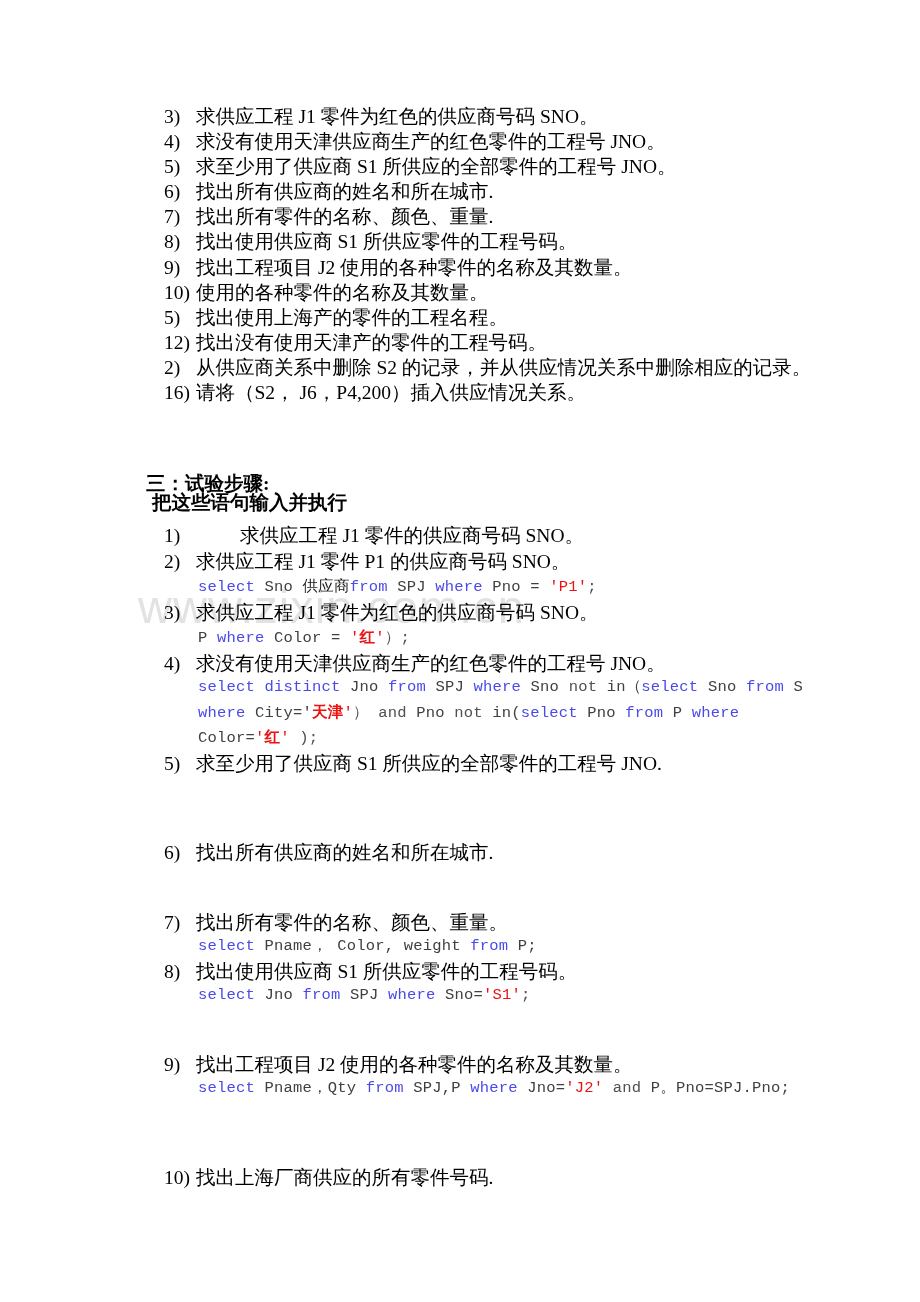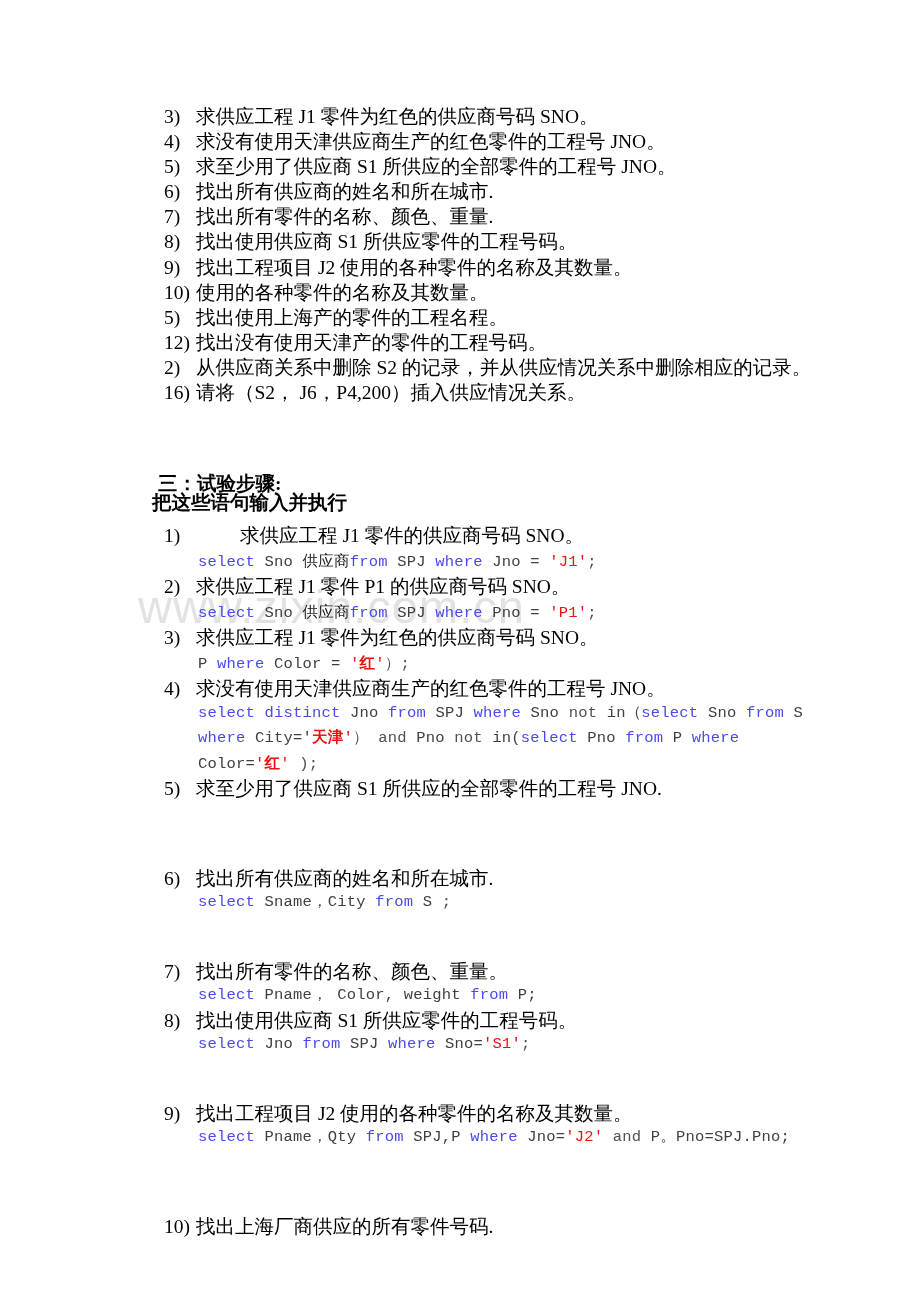--- a/index.html
+++ b/index.html
@@ -70,21 +70,20 @@
 
   
   .sec-head {
     position: absolute;
     left: 146px;
     top: 471px;
     font-size: 19.5px;
     font-weight: bold;
     line-height: 25px;
     white-space: nowrap;
-    margin-left: 12px;
   }
   .sub-head {
     position: absolute;
     left: 152px;
     top: 490px;
     font-size: 19.5px;
     font-weight: bold;
     line-height: 25px;
     white-space: nowrap;
   }
@@ -208,23 +207,20 @@
     <div class="sec-head">三：试验步骤:</div>
     <div class="sub-head">把这些语句输入并执行</div>
 
     <div class="steps">
 
       <div class="step">
         <div class="step-row">
           <span class="step-num">1)</span>
           <span class="step-text indented">求供应工程 J1 零件的供应商号码 SNO。</span>
         </div>
-        <div class="sql">
-            <div class="sql-line"><span class="kw">select</span><span class="id"> Sno </span><span class="cjk">供应商</span><span class="kw">from</span><span class="id"> SPJ </span><span class="kw">where</span><span class="id"> Jno = </span><span class="str">′J1′</span><span class="pun">;</span></div>
-          </div>
       </div>
 
       <div class="step">
         <div class="step-row">
           <span class="step-num">2)</span>
           <span class="step-text">求供应工程 J1 零件 P1 的供应商号码 SNO。</span>
         </div>
         <div class="sql">
             <div class="sql-line"><span class="kw">select</span><span class="id"> Sno </span><span class="cjk">供应商</span><span class="kw">from</span><span class="id"> SPJ </span><span class="kw">where</span><span class="id"> Pno = </span><span class="str">'P1'</span><span class="pun">;</span></div>
           </div>
@@ -258,23 +254,20 @@
           <span class="step-text">求至少用了供应商 S1 所供应的全部零件的工程号 JNO.</span>
         </div>
         <div class="spacer-lg"></div>
       </div>
 
       <div class="step">
         <div class="step-row">
           <span class="step-num">6)</span>
           <span class="step-text">找出所有供应商的姓名和所在城市.</span>
         </div>
-        <div class="sql">
-            <div class="sql-line"><span class="kw">select</span><span class="id"> Sname，City </span><span class="kw">from</span><span class="id"> S </span><span class="pun">;</span></div>
-          </div>
         <div class="spacer-md"></div>
       </div>
 
       <div class="step">
         <div class="step-row">
           <span class="step-num">7)</span>
           <span class="step-text">找出所有零件的名称、颜色、重量。</span>
         </div>
         <div class="sql">
             <div class="sql-line"><span class="kw">select</span><span class="id"> Pname， Color, weight </span><span class="kw">from</span><span class="id"> P;</span></div>

